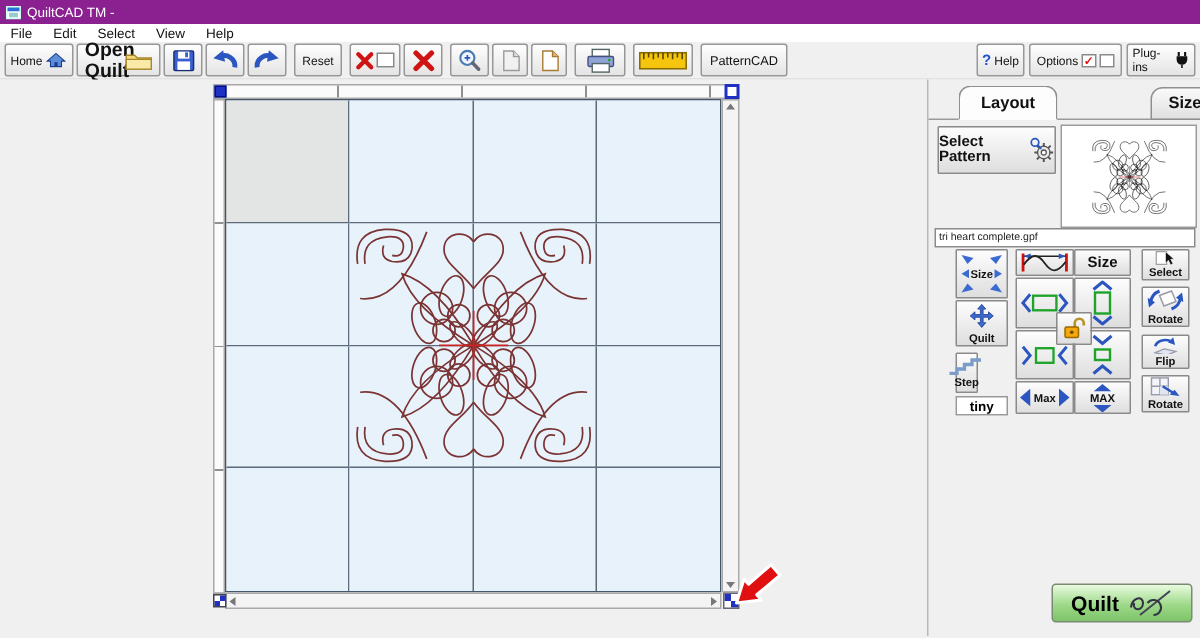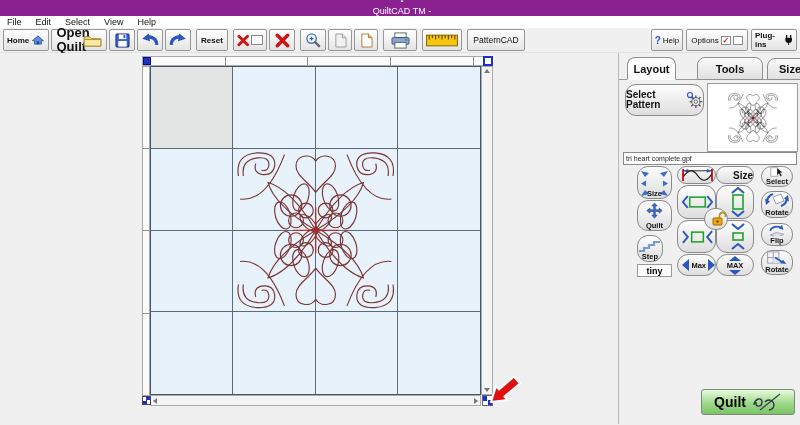--- a/index.html
+++ b/index.html
@@ -1,31 +1,31 @@
 <!DOCTYPE html>
 <html><head>
 <meta charset="utf-8">
 <style>
   * { margin:0; padding:0; box-sizing:border-box; }
   html,body { width:800px; height:425px; overflow:hidden; background:#f0f0f0;
               font-family:"Liberation Sans", sans-serif; }
 
   
   .titlebar { height:16px; background:#8b2191; color:#fff; font-size:9px;
-              display:flex; align-items:center; gap:4px; padding-left:4px;flex-direction:column; }
+              display:flex; align-items:center; gap:4px; padding-left:4px; }
   .menubar  { height:12px; background:#fff; display:flex; align-items:center;
               gap:0; font-size:9px; color:#111; }
   .menubar span { padding:0 7px; cursor:default; }
   .toolbar  { height:25px; background:#f0f0f0; display:flex; align-items:center;
               padding:1px 3px; gap:2px; border-bottom:1px solid #e2e2e2; }
   .tbtn { height:22px; background:linear-gradient(#fefefe,#e4e4e4);
           border:1px solid #979797; border-radius:2px; display:flex;
           align-items:center; justify-content:center; gap:2px; font-size:8px;
           color:#111; padding:0 3px; flex:0 0 auto; }
-  .tbtn b { font-weight:bold; }
+  .tbtn b { font-weight:normal; }
   .lbl2 { width:24px; line-height:1.05; font-size:13px; font-weight:600; text-align:center; }
   .rgroup { margin-left:auto; display:flex; gap:3px; }
   .cb { width:10px; height:9px; background:#fff; border:1px solid #8a8a8a;
         font-size:8px; line-height:7px; color:#d11; font-weight:bold; text-align:center; }
   .qmark { color:#2255cc; font-weight:bold; font-size:10px; }
 
   
   .content { display:flex; height:371px; }
   .leftcol { width:618px; display:flex; flex-direction:column; }
   .workarea { flex:1; position:relative; background:#f0f0f0; }
@@ -74,27 +74,27 @@
   .red-arrow { position:absolute; left:346px; top:313px; width:44px; height:36px; z-index:5; }
 
   
   .panel { width:182px; border-left:1px solid #b8b8b8; position:relative; background:#f0f0f0; }
   .tabline { position:absolute; left:0; top:26px; width:100%; border-top:1px solid #9a9a9a; }
   .tab { position:absolute; top:4px; height:23px; border:1px solid #8f8f8f;
          border-radius:8px 8px 0 0; font-size:11px; font-weight:600; color:#111;
          display:flex; align-items:center; justify-content:center;
          background:linear-gradient(#fafafa,#e0e0e0); }
   .tab.active { background:#fdfdfd; border-bottom:1px solid #fdfdfd; z-index:3; }
-  .tab.t-layout { left:8px;  width:49px; }
+  .tab.t-layout { left:20px;  width:66px; }
   .tab.t-tools  { left:78px; width:66px; }
   .tab.t-size   { left:148px; width:46px; top:5px; height:22px; }
 
   .pbtn { position:absolute; background:linear-gradient(#fdfdfd,#dedede);
-          border:1px solid #8a8a8a; border-radius:11px; display:flex;
-          align-items:center; justify-content:flex-end; color:#111; }
+          border:1px solid #8a8a8a; border-radius:1px; display:flex;
+          align-items:center; justify-content:center; color:#111; }
   .bigbtn { left:6px; width:79px; height:32px; font-size:10px; font-weight:bold;
             line-height:1.05; gap:3px; }
   .bigbtn .txt { text-align:left; }
   .preview { position:absolute; left:88px; top:30px; width:108px; height:69px;
              background:#fff; border:1px solid #9a9a9a; display:flex;
              align-items:center; justify-content:center; width:91px; }
   .preview svg { width:52px; height:52px; color:#000; }
   .fname { position:absolute; left:4px; top:99px; width:174px; height:13px;
            background:#fff; border:1px solid #8a8a8a; font-size:7px; color:#222;
            line-height:11px; padding-left:2px; overflow:hidden; white-space:nowrap; }
@@ -312,23 +312,20 @@
         </svg>
       </div>
     </div>
   </div>
 
   <div class="panel">
     <div class="tabline"></div>
     <div class="tab t-layout active">
       <span>Layout</span>
     </div>
-    <div class="tab t-tools">
-      <span>Tools</span>
-    </div>
     <div class="tab t-size">
       <span>Size</span>
     </div>
 
     <div class="pbtn bigbtn" style="top:31px">
       <span class="txt">Select Pattern</span>
       <svg width="22" height="20" viewBox="0 0 22 20">
         <circle cx="13" cy="12" r="5" fill="#e8e8e8" stroke="#555"></circle>
         <circle cx="13" cy="12" r="2" fill="#fff" stroke="#555"></circle>
         <path d="M13,4.5 v3 M13,16.5 v3 M5.5,12 h3 M17.5,12 h3 M7.5,6.5 l2,2 M16.5,15.5 l2,2 M18.5,6.5 l-2,2 M9.5,15.5 l-2,2" stroke="#555" stroke-width="1.6"></path>
@@ -358,21 +355,21 @@
         </g>
       </svg>
       <span class="clbl" style="position:relative">Size</span>
     </div>
     <div class="pbtn col-btn" style="left:18px;top:147px;width:35px;height:31px">
       <svg width="19" height="19" viewBox="0 0 21 21">
         <path d="M10.5,1 l3,3.5 h-2 v4 h4 v-2 l3.5,3 -3.5,3 v-2 h-4 v4 h2 l-3,3.5 -3,-3.5 h2 v-4 h-4 v2 l-3.5,-3 3.5,-3 v2 h4 v-4 h-2 z" fill="#3b6ad0" stroke="#1d3f8f" stroke-width="0.6"></path>
       </svg>
       <span class="clbl">Quilt</span>
     </div>
-    <div class="pbtn col-btn" style="left:18px;top:182px;width:26px;height:27px">
+    <div class="pbtn col-btn" style="left:18px;top:182px;width:15px;height:27px">
       <svg width="27" height="12" viewBox="0 0 27 12">
         <path d="M2,11 h5 v-3 h5 v-3 h5 v-3 h6" fill="none" stroke="#7b9cc9" stroke-width="2.2"></path>
       </svg>
       <span class="clbl">Step</span>
     </div>
     <div class="tinybox">tiny</div>
 
     <div class="pbtn" style="left:58px;top:113px;width:39px;height:18px">
       <svg width="35" height="14" viewBox="0 0 36 15">
         <path d="M2.5,1 v13 M33.5,1 v13" stroke="#d01010" stroke-width="2"></path>

